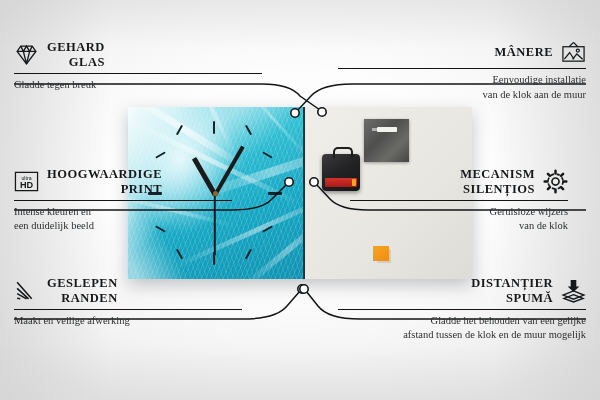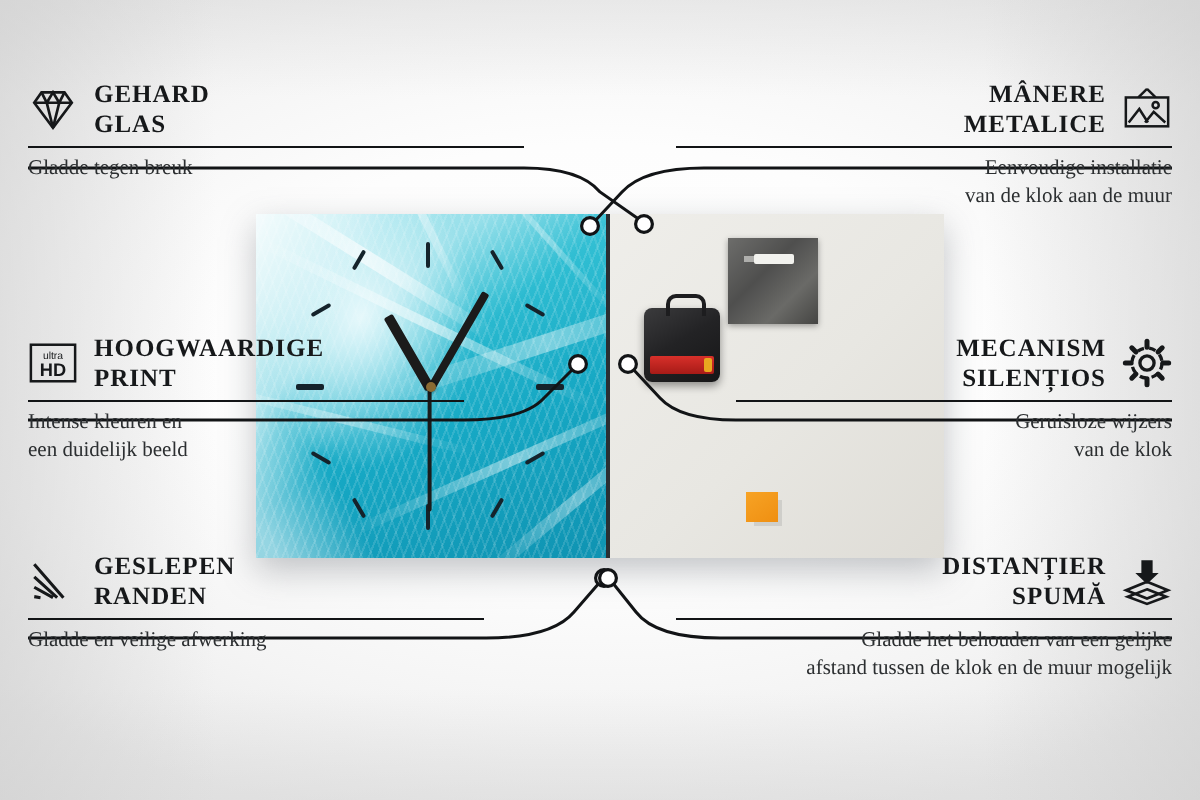--- a/index.html
+++ b/index.html
@@ -77,21 +77,21 @@
     position:absolute;left:68px;top:139px;width:16px;height:15px;
     background:linear-gradient(145deg,#f7a325 0%,#ef8f11 100%);
     box-shadow:3px 3px 0 -1px rgba(190,190,186,.55);
   }
 
   
   .callout{position:absolute;}
   .co-title{display:flex;align-items:center;gap:8px;}
   .co-title .tx{
     font-size:12.5px;letter-spacing:.5px;color:#16181a;line-height:1.18;
-    font-weight:700;text-transform:uppercase;
+    font-weight:700;text-transform:uppercase;text-align:right;
   }
   .ico{width:25px;height:25px;flex:0 0 25px;display:block;}
   .rule{height:1.4px;background:#121416;margin-top:3px;}
   .desc{
     font-size:10.5px;color:#2c2f31;line-height:1.38;margin-top:4px;
     font-family:"Liberation Serif", serif;
   }
   .left .co-title{justify-content:flex-start;}
   .right .co-title{justify-content:flex-end;}
   .right .desc{text-align:right;}
@@ -215,45 +215,44 @@
       <svg class="ico" viewBox="0 0 24 24" stroke="#16181a" stroke-width="1.5" fill="none">
         <path d="M3 4 L17 20 M3 10 L14 20 M3 15 L12 20 M3 19.5 L6 20"></path>
       </svg>
       <div class="tx">
         <div>GESLEPEN</div>
         <div>RANDEN</div>
       </div>
     </div>
     <div class="rule" style="width:228px;"></div>
     <div class="desc">
-      <div>Gladde en veilige afwerking</div>
+      <div>Maakt en veilige afwerking</div>
     </div>
   </div>
 
   <div class="callout right" style="left:336px;top:40px;width:250px;">
     <div class="co-title">
       <div class="tx" style="text-align:right;">
         <div>MÂNERE</div>
-        <div>METALICE</div>
       </div>
       <svg class="ico" viewBox="0 0 26 24" fill="none" stroke="#16181a" stroke-width="1.3">
         <rect x="2" y="6" width="22" height="15"></rect>
         <path d="M13 1.5 L8.5 6 M13 1.5 L17.5 6"></path>
         <path d="M3.5 19 L9 12 L13.5 19 M12 19 L16.5 13.5 L22.5 19"></path>
         <circle cx="17.5" cy="10" r="1.6"></circle>
       </svg>
     </div>
     <div class="rule" style="width:248px;margin-left:2px;"></div>
     <div class="desc">
       <div>Eenvoudige installatie</div>
       <div>van de klok aan de muur</div>
     </div>
   </div>
 
-  <div class="callout right" style="left:366px;top:167px;width:220px;">
+  <div class="callout right" style="left:348px;top:167px;width:220px;">
     <div class="co-title">
       <div class="tx" style="text-align:right;">
         <div>MECANISM</div>
         <div>SILENȚIOS</div>
       </div>
       <svg class="ico" viewBox="0 0 24 24" fill="none" stroke="#16181a" stroke-width="1.6">
         <circle cx="12" cy="12" r="3.4"></circle>
         <path d="M12 1.6 L12 4.4 M12 19.6 L12 22.4 M1.6 12 L4.4 12 M19.6 12 L22.4 12
                  M4.7 4.7 L6.7 6.7 M17.3 17.3 L19.3 19.3 M4.7 19.3 L6.7 17.3 M17.3 6.7 L19.3 4.7" stroke-linecap="round" stroke-width="2.4"></path>
         <circle cx="12" cy="12" r="7.2" stroke-dasharray="3.2 2.6"></circle>

